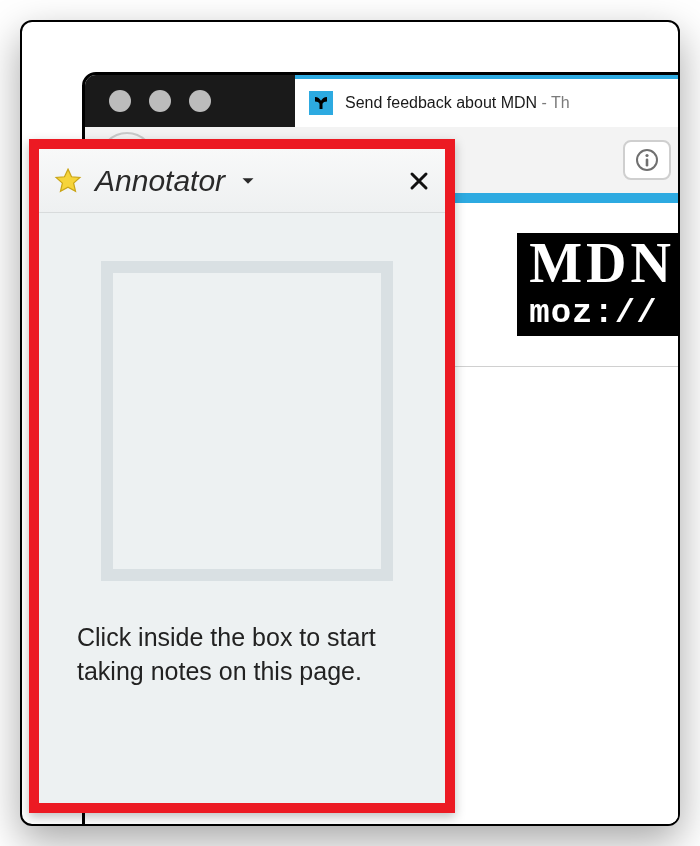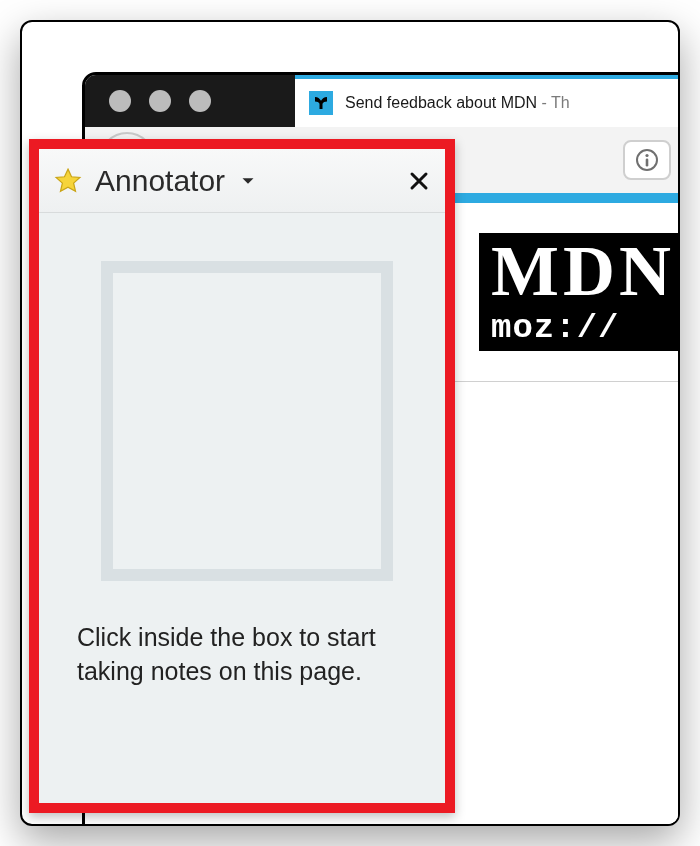--- a/index.html
+++ b/index.html
@@ -130,21 +130,21 @@
       display: flex;
       justify-content: flex-end;
     }
     .mdn-logo {
       display: inline-block;
     }
     .mdn-logo .top {
       background: #000;
       color: #fff;
       font-family: Georgia, "Times New Roman", serif;
-      font-size: 72px;
+      font-size: 56px;
       font-weight: 700;
       letter-spacing: 4px;
       padding: 4px 10px 2px 12px;
       line-height: 0.95;
     }
     .mdn-logo .bottom {
       background: #000;
       color: #fff;
       font-family: "Courier New", monospace;
       font-size: 34px;
@@ -194,20 +194,21 @@
       overflow: hidden;
     }
     .panel-header {
       height: 64px;
       background: linear-gradient(#f8f9f9, #eef0f1);
       border-bottom: 1px solid #d8dbdc;
       display: flex;
       align-items: center;
       padding: 0 14px;
       gap: 12px;
+      font-style: italic;
     }
     .panel-title {
       font-size: 30px;
       font-weight: 500;
       color: #2a2a2a;
     }
     .panel-spacer { flex: 1; }
     .panel-body {
       flex: 1;
       padding: 48px 25px 20px 34px;

